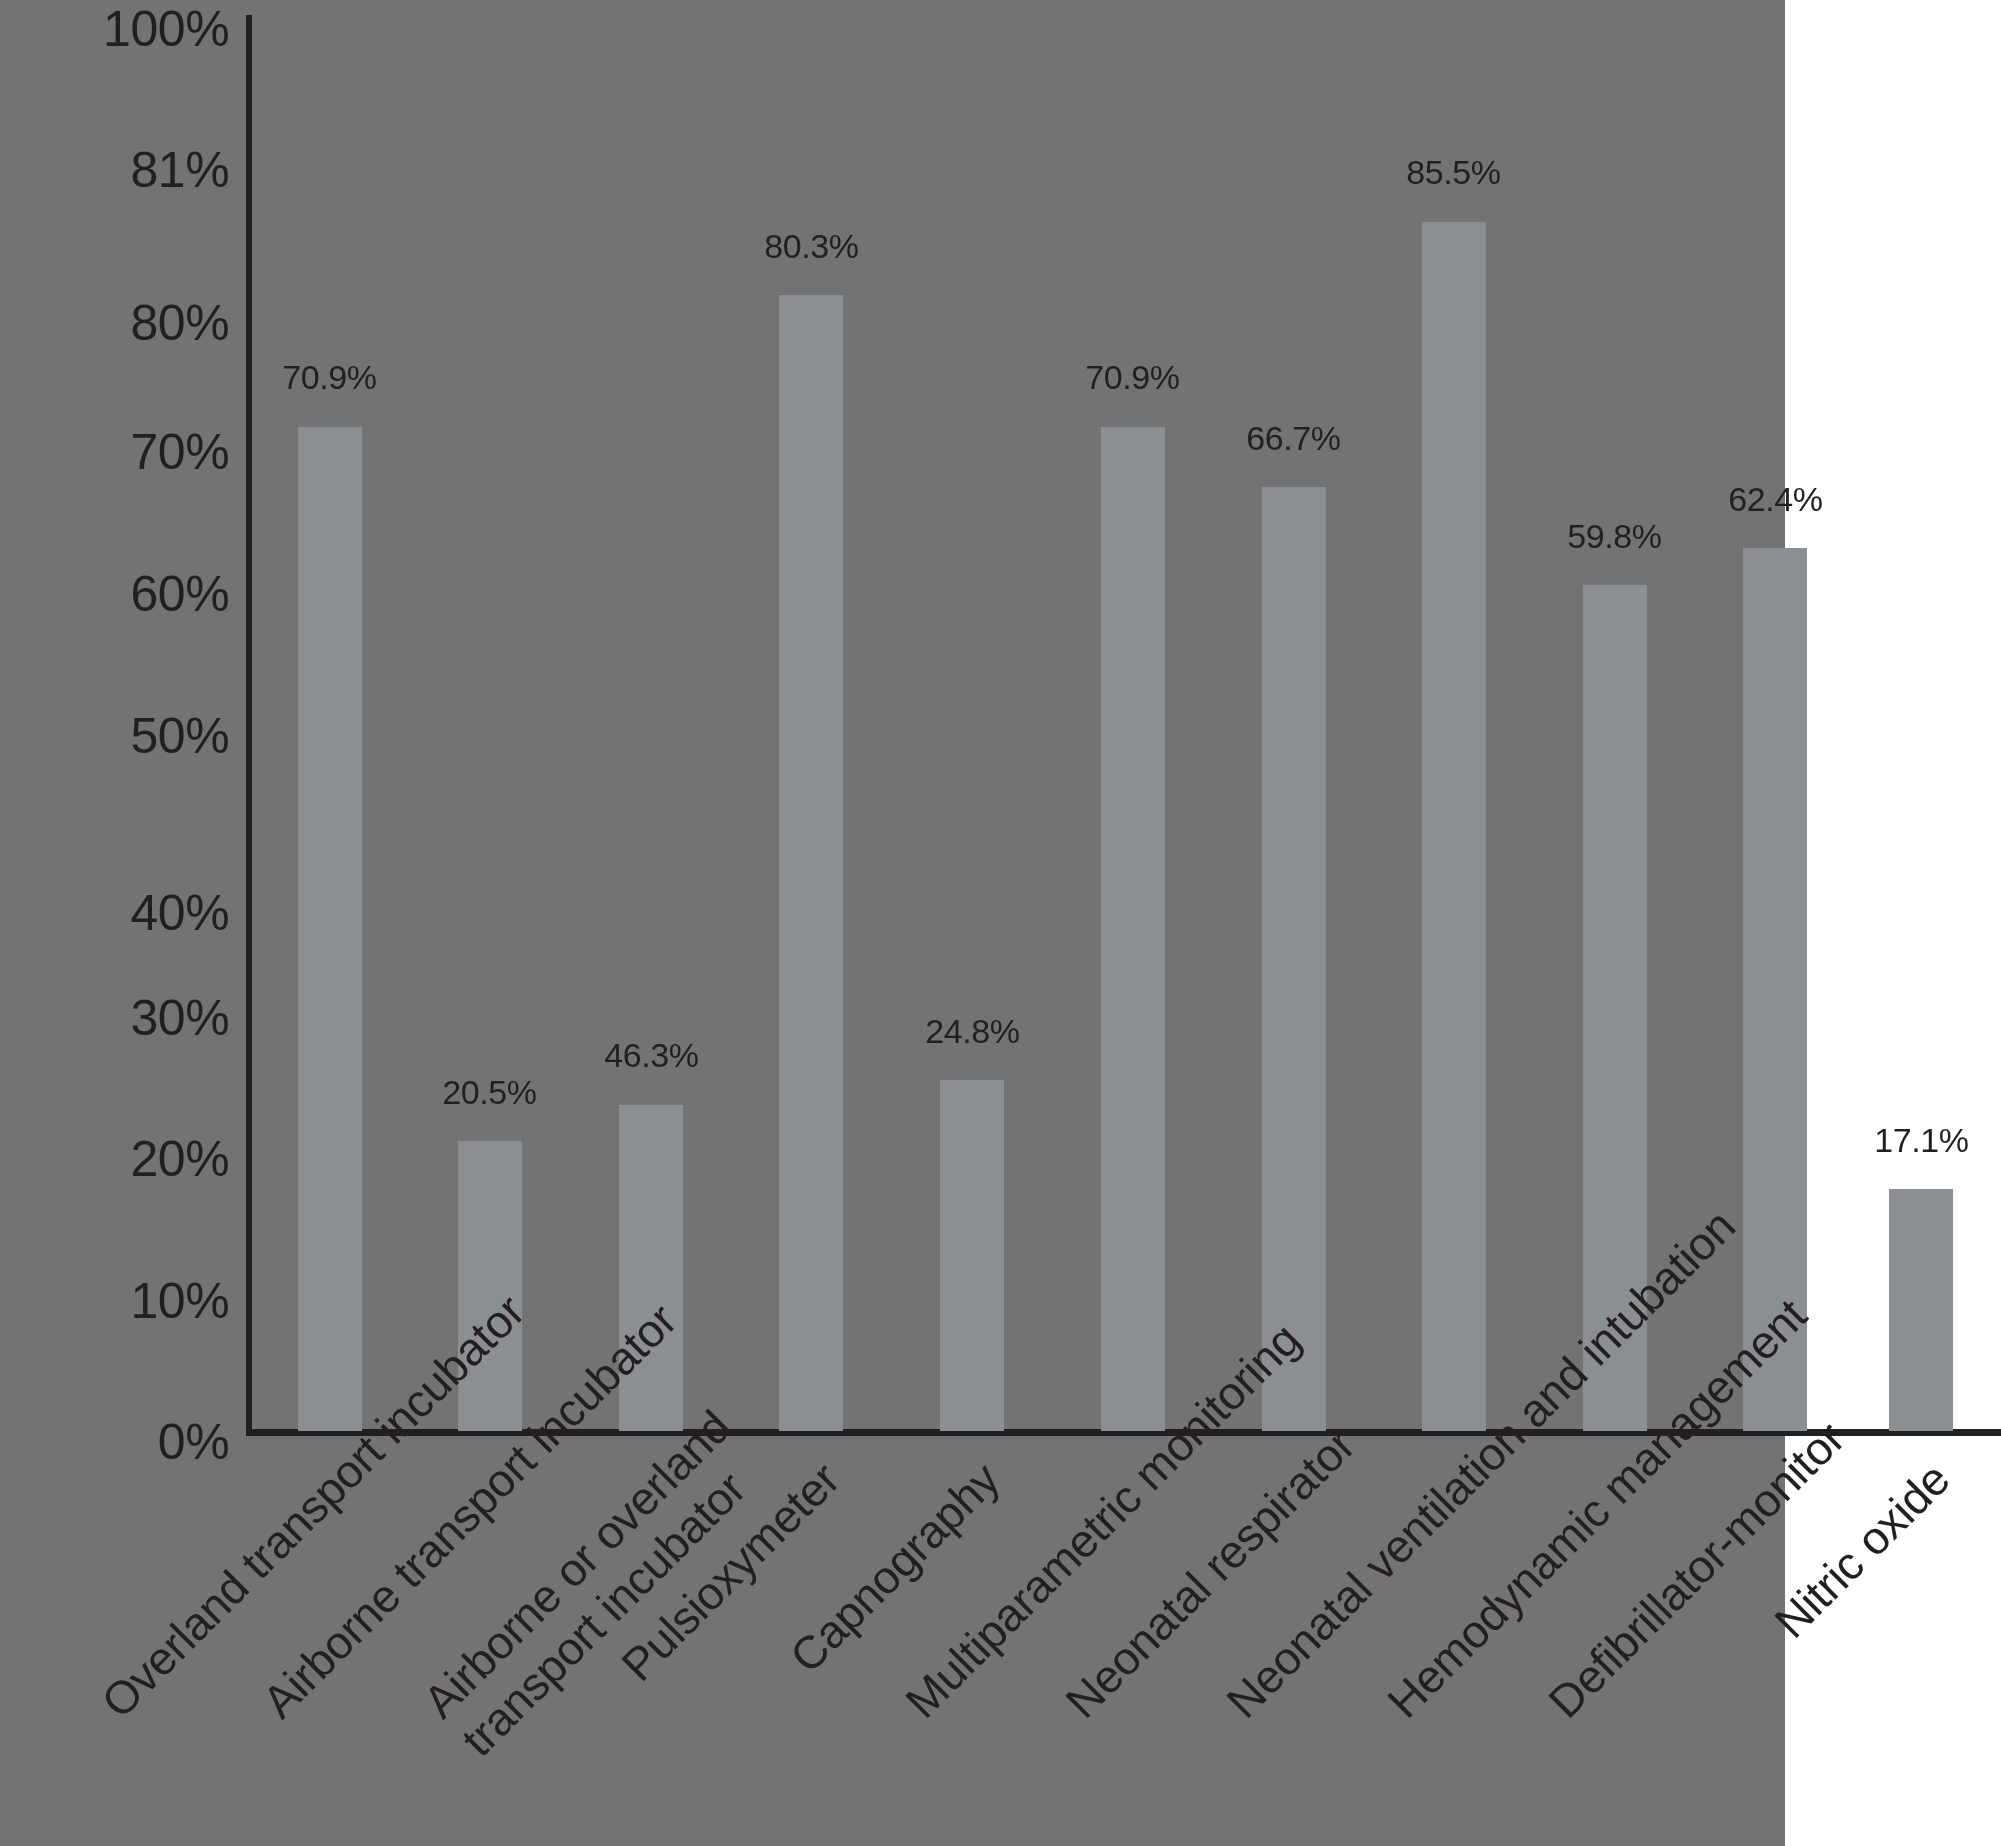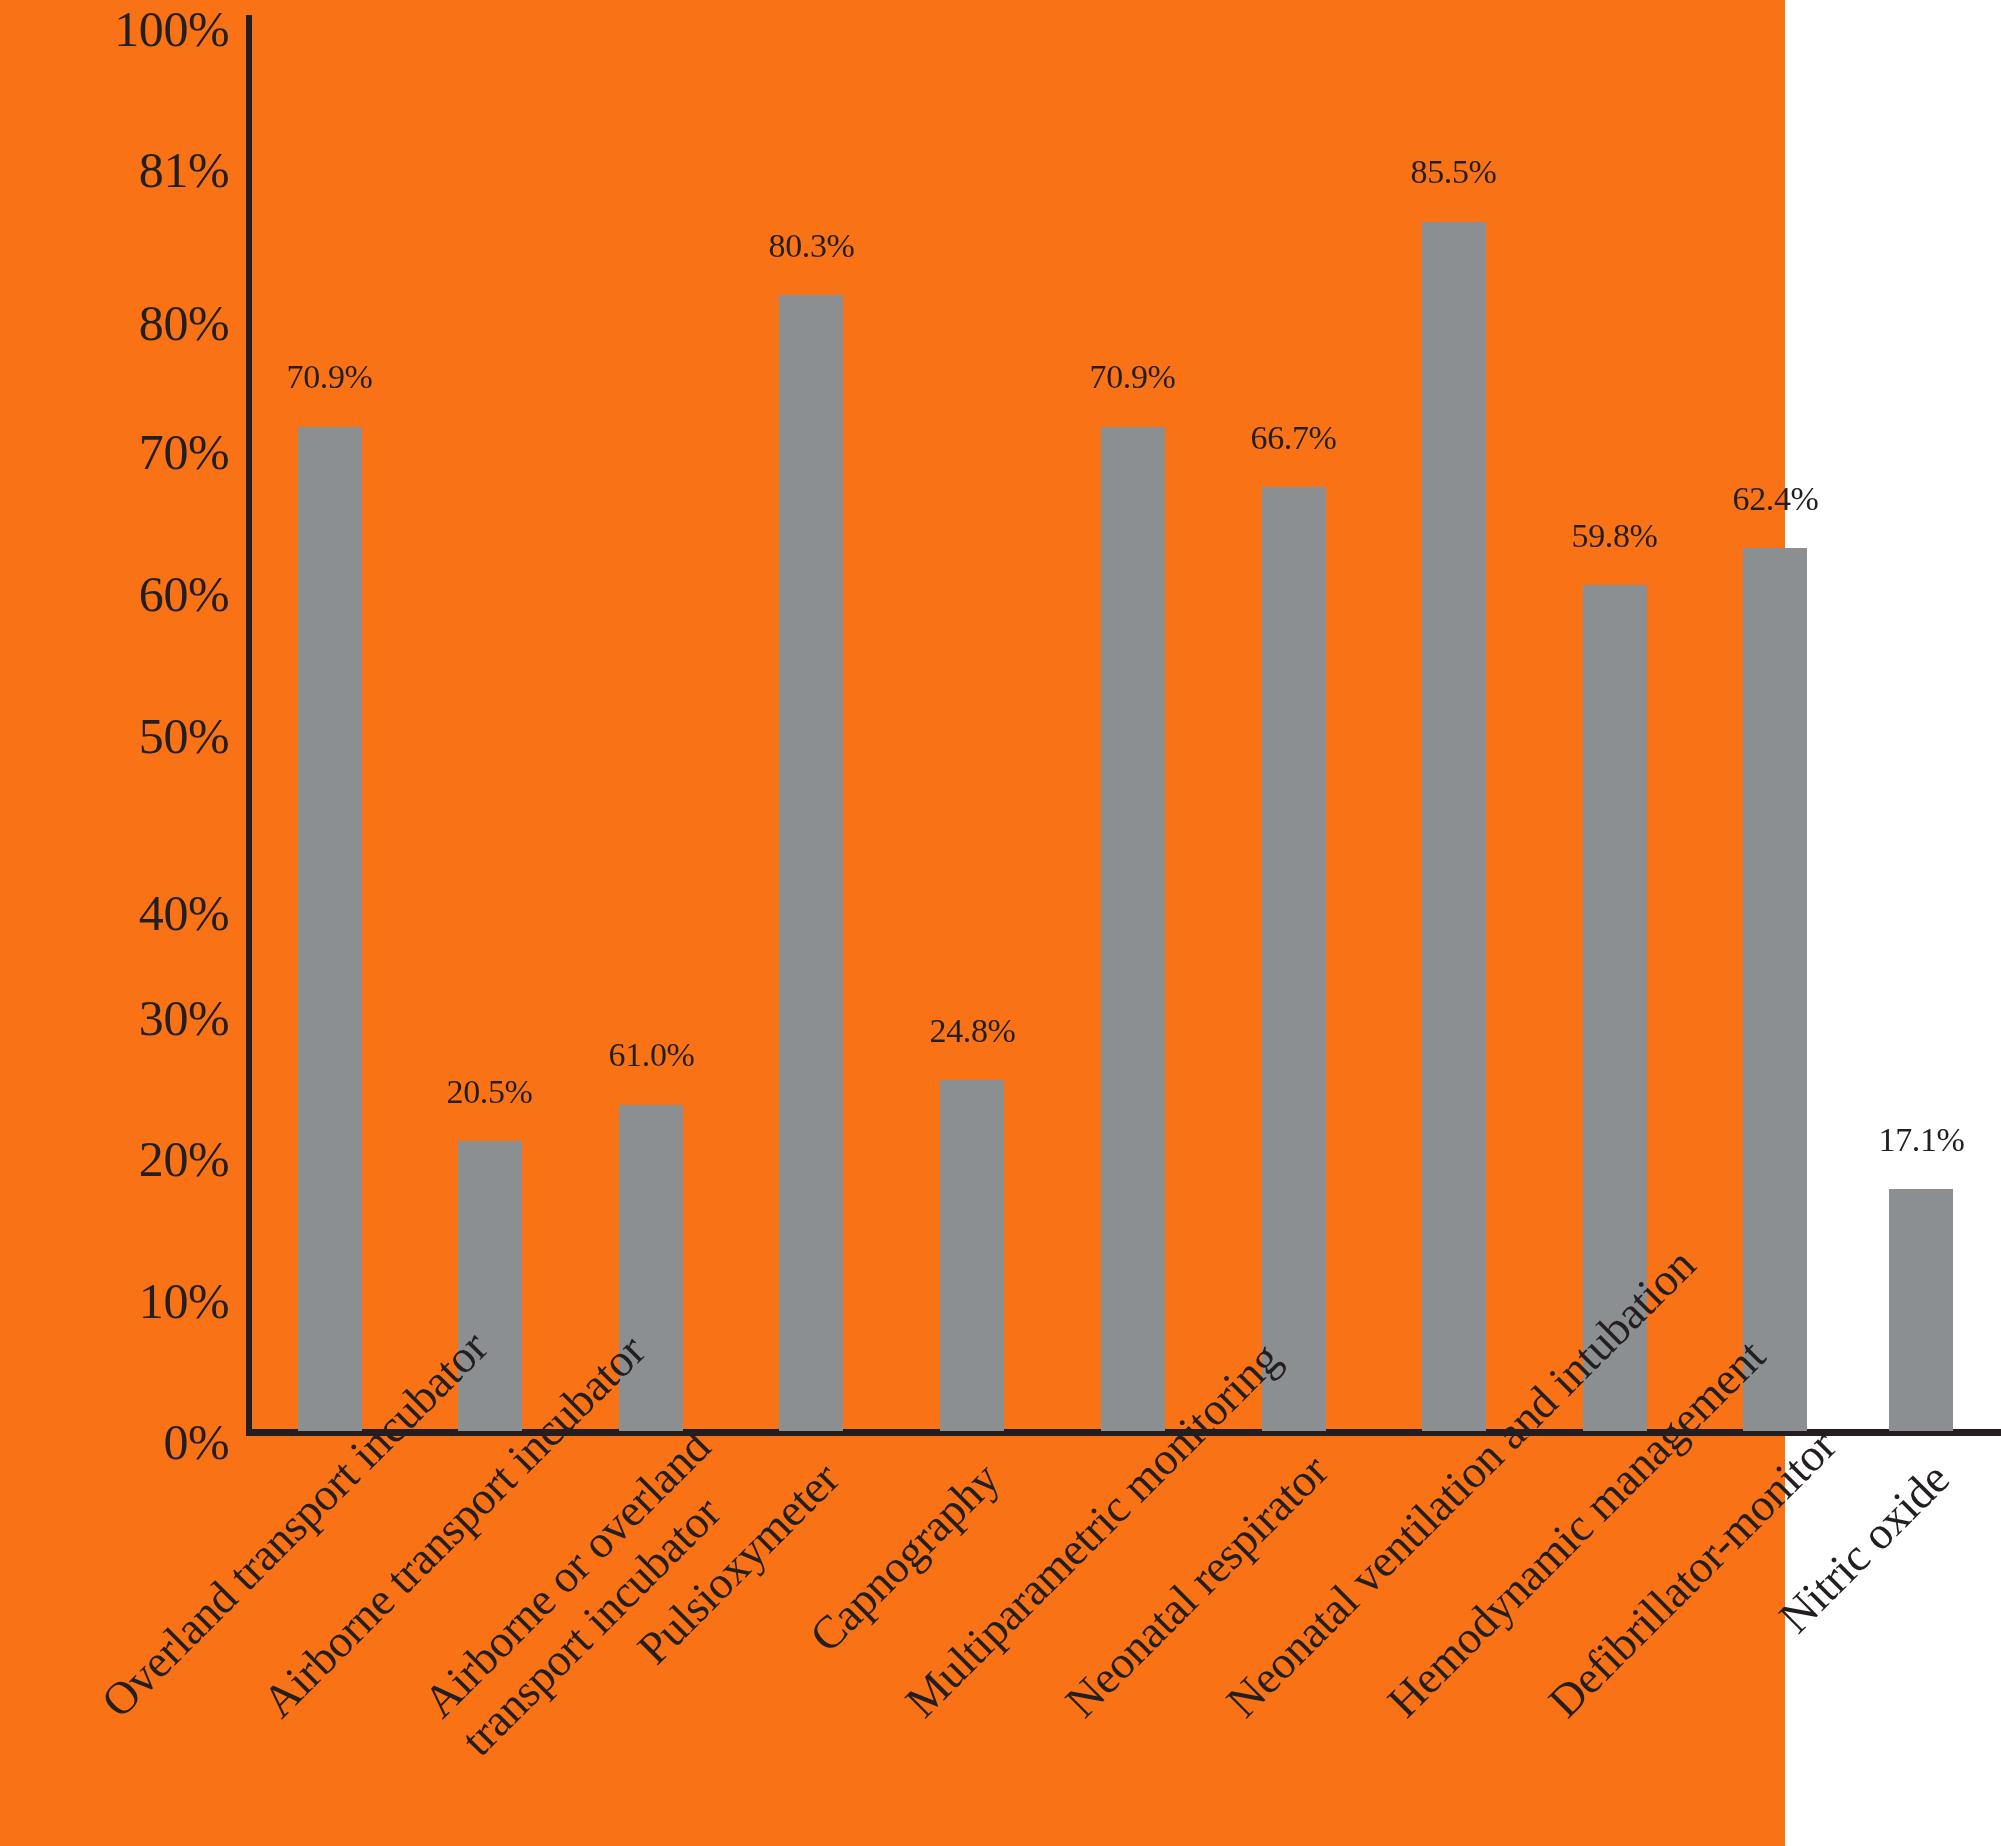--- a/index.html
+++ b/index.html
@@ -11,22 +11,21 @@
     width: 2001px;
     height: 1847px;
     font-family: "Liberation Sans", sans-serif;
     overflow: hidden;
   }
 
   #chart-root {
     position: relative;
     width: 1785px;
     height: 1847px;
-    background: #f97316;
-    font-family: Liberation Serif, serif;
+    background: #737373;
   }
 
   
 
   .y-axis-line {
     position: absolute;
     left: 246px;
     top: 15px;
     width: 5.9px;
     height: 1419px;
@@ -113,21 +112,21 @@
   <div class="bar" style="left:940px; top:1080px; height:351px;"></div>
   <div class="bar" style="left:1101px; top:427px;  height:1004px;"></div>
   <div class="bar" style="left:1262px; top:487px;  height:944px;"></div>
   <div class="bar" style="left:1422px; top:222px;  height:1209px;"></div>
   <div class="bar" style="left:1583px; top:585px;  height:846px;"></div>
   <div class="bar" style="left:1743px; top:548px;  height:883px;"></div>
   <div class="bar" style="left:1889px; top:1189px; height:242px;"></div>
 
   <div class="bar-value" style="left:203px;  top:358px;">70.9%</div>
   <div class="bar-value" style="left:363px;  top:1073px;">20.5%</div>
-  <div class="bar-value" style="left:525px;  top:1036px;">61.0%</div>
+  <div class="bar-value" style="left:525px;  top:1036px;">46.3%</div>
   <div class="bar-value" style="left:685px;  top:227px;">80.3%</div>
   <div class="bar-value" style="left:846px; top:1012px;">24.8%</div>
   <div class="bar-value" style="left:1006px; top:358px;">70.9%</div>
   <div class="bar-value" style="left:1167px; top:419px;">66.7%</div>
   <div class="bar-value" style="left:1327px; top:153px;">85.5%</div>
   <div class="bar-value" style="left:1488px; top:517px;">59.8%</div>
   <div class="bar-value" style="left:1649px; top:480px;">62.4%</div>
   <div class="bar-value" style="left:1795px; top:1121px;">17.1%</div>
 
   <div class="cat-label" style="left:-7.6px; top:1452px; width:337px;">Overland transport incubator</div>

